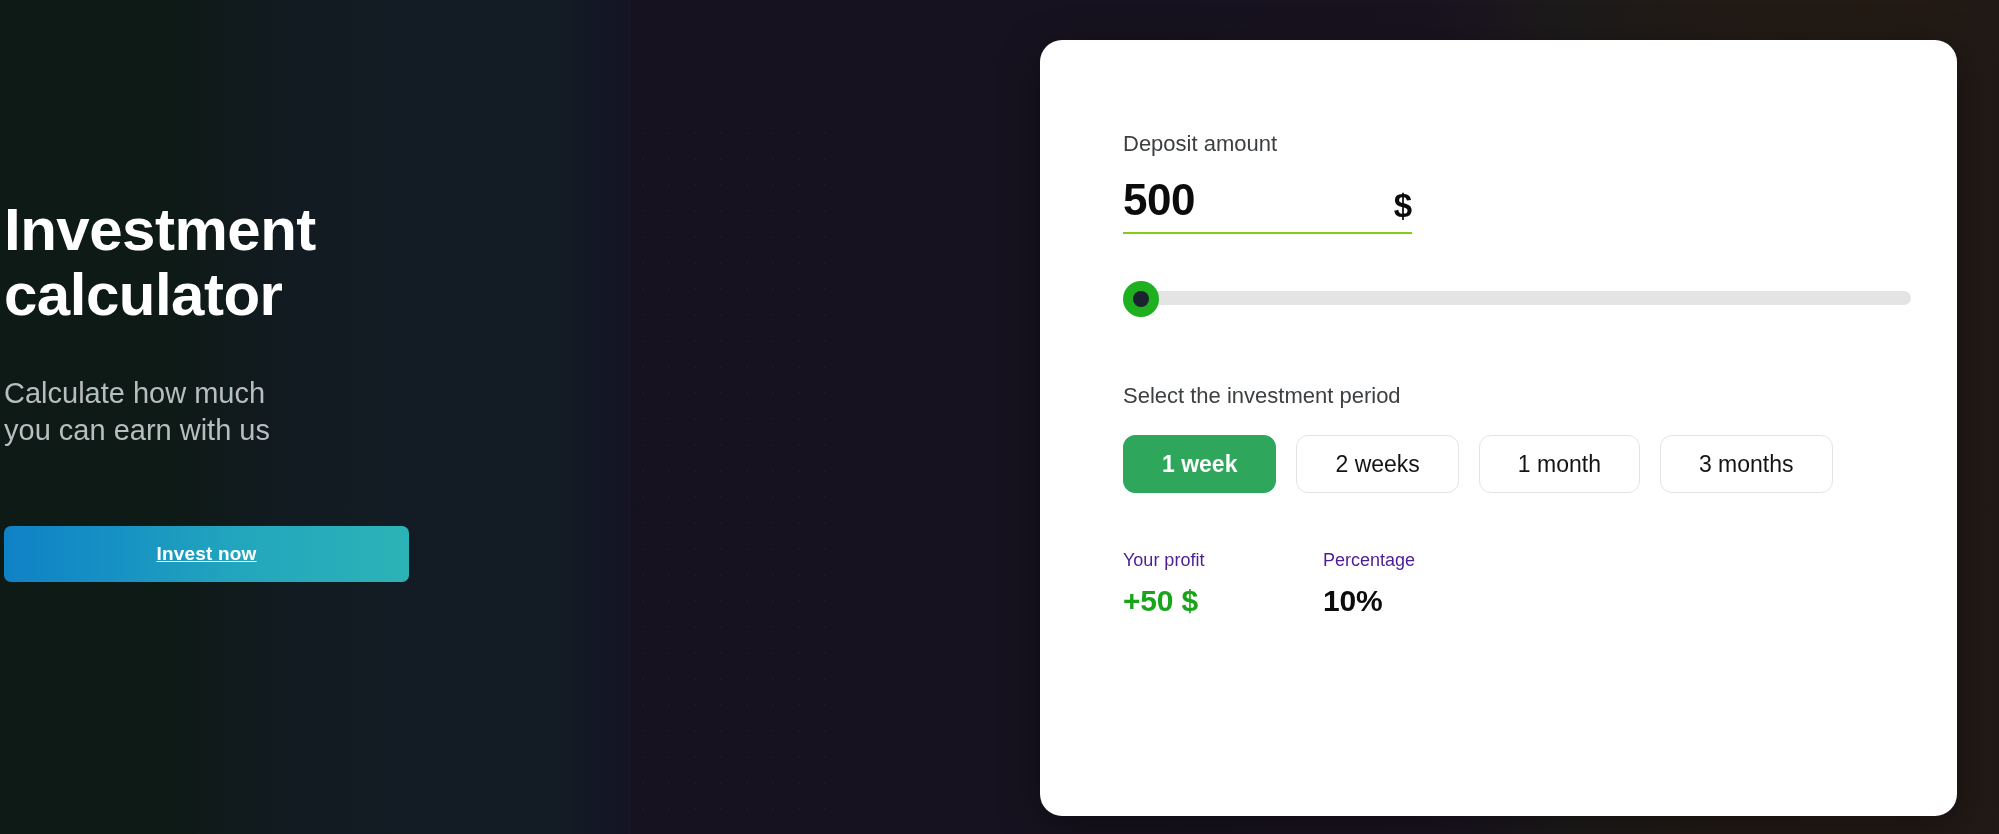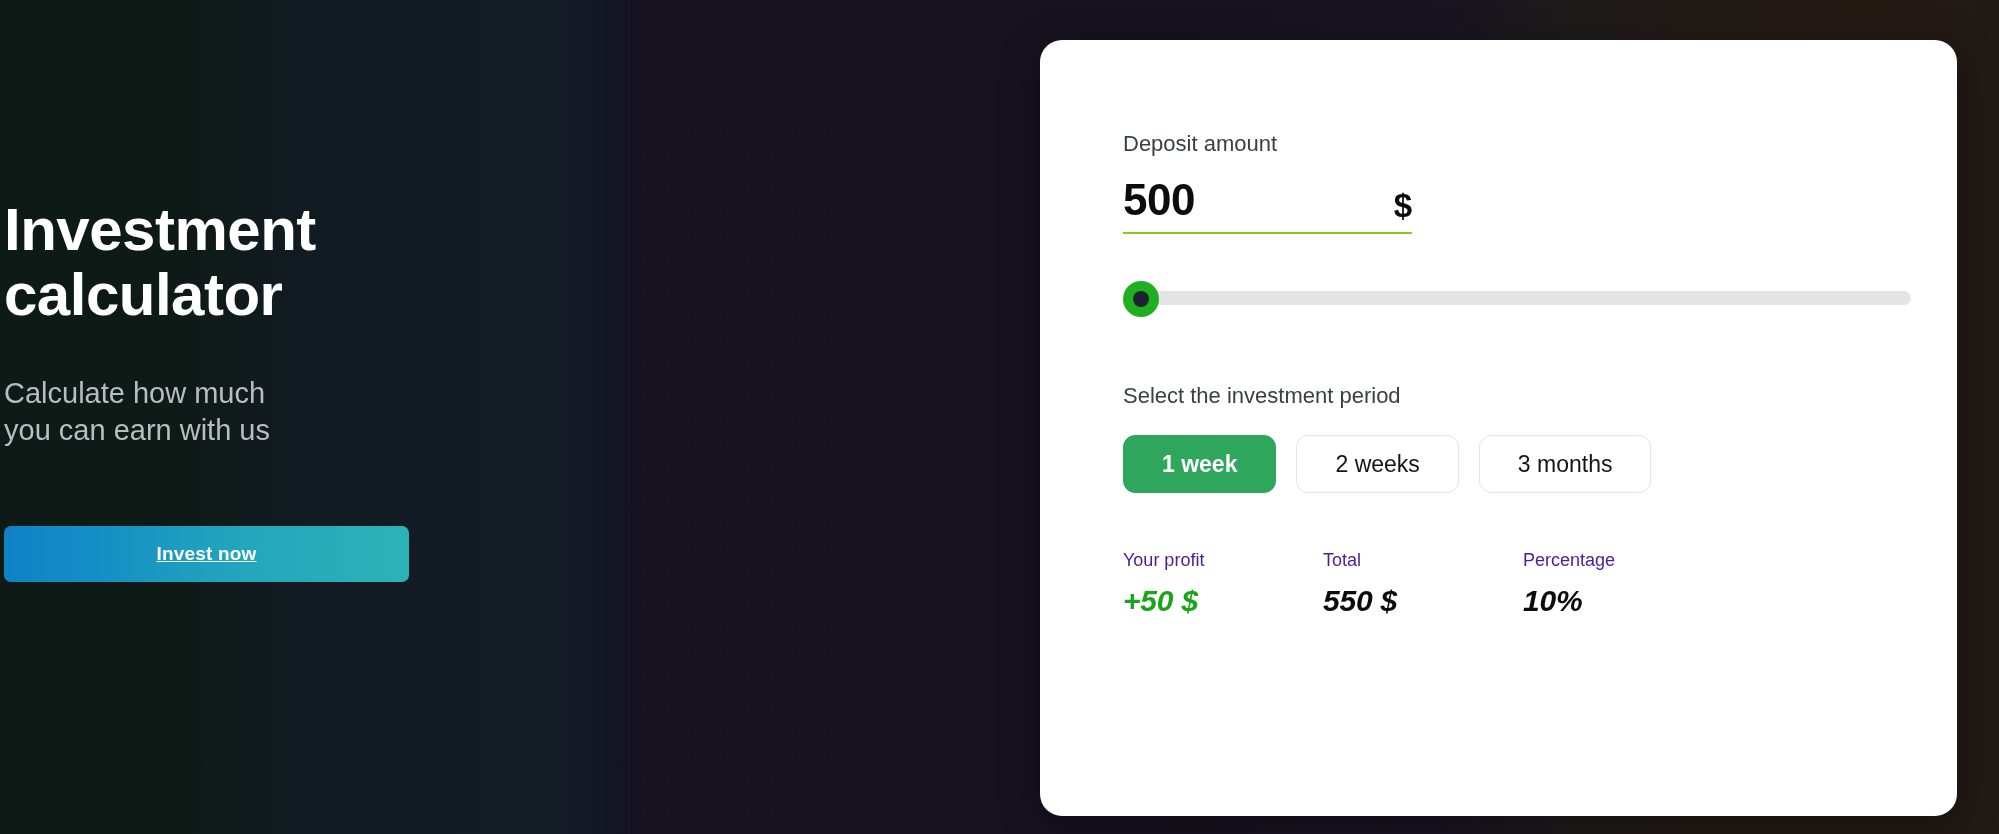--- a/index.html
+++ b/index.html
@@ -261,21 +261,20 @@
     line-height: 1;
   }
 
   .result-value {
     margin-top: 17px;
     font-size: 30px;
     font-weight: bold;
     line-height: 1;
     color: #0c0c0c;
     letter-spacing: -0.2px;
-    font-style: italic;
   }
 
   .result-value.positive { color: #19a519; }
 </style>
 </head>
 <body>
 
 <div class="page">
   <div class="bg-seam"></div>
   <div class="bg-dots"></div>
@@ -303,33 +302,30 @@
       <div class="slider-wrap">
         <div class="slider-track"></div>
         <div class="slider-thumb"></div>
       </div>
 
       <div class="period-label">Select the investment period</div>
 
       <div class="period-row">
         <button class="period-btn active">1 week</button>
         <button class="period-btn">2 weeks</button>
+        <button class="period-btn">1 month</button>
         <button class="period-btn">3 months</button>
       </div>
 
       <div class="results">
         <div class="result-col">
           <div class="result-label">Your profit</div>
           <div class="result-value positive">+50 $</div>
         </div>
 
-        <div class="result-col">
-          <div class="result-label">Total</div>
-          <div class="result-value">550 $</div>
-        </div>
 
         <div class="result-col wide">
           <div class="result-label">Percentage</div>
           <div class="result-value">10%</div>
         </div>
       </div>
 
     </div>
   </section>
 </div>

